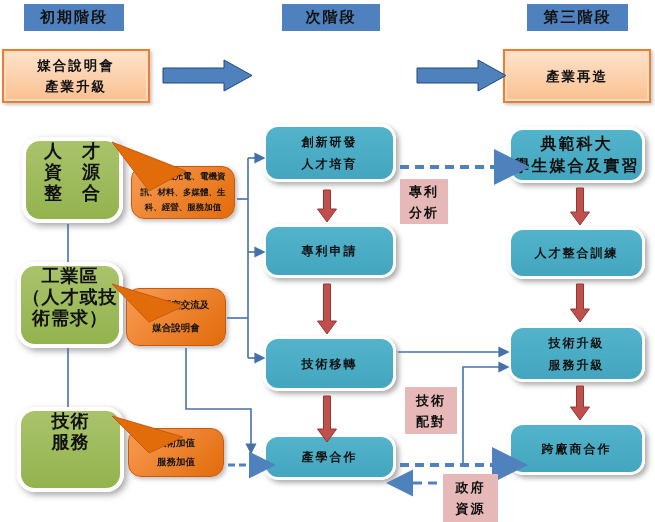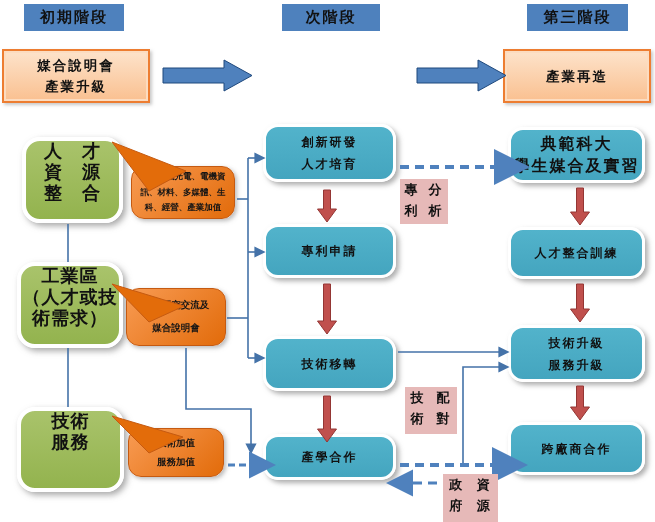--- a/index.html
+++ b/index.html
@@ -14,21 +14,21 @@
              font-size:13.5px;font-weight:bold;letter-spacing:2px;color:#111;line-height:21px;}
   .green-box{background:linear-gradient(180deg,#A9C36B,#93B34E);border:4px solid #fff;border-radius:18px;
              box-shadow:3px 3px 6px rgba(110,110,110,.6);display:flex;flex-direction:column;
              text-align:center;font-size:18px;font-weight:bold;color:#111;line-height:21px;letter-spacing:1px;}
   .callout{background:linear-gradient(135deg,#F89B53,#E26B0A);border:1px solid #C55A11;border-radius:13px;
            box-shadow:2px 2px 4px rgba(120,120,120,.5);display:flex;flex-direction:column;justify-content:center;
            text-align:center;font-weight:bold;color:#151515;}
   .flow-box{background:linear-gradient(180deg,#52B3CB,#44A5BF);border:3.5px solid #fff;border-radius:15px;
             box-shadow:3px 3px 5px rgba(120,120,120,.6);display:flex;flex-direction:column;justify-content:center;
             text-align:center;font-size:12px;font-weight:bold;color:#111;line-height:22px;letter-spacing:2px;}
-  .pink-label{background:#E6B9B8;display:flex;flex-direction:row;justify-content:center;text-align:center;
+  .pink-label{background:#E6B9B8;display:flex;flex-direction:column;justify-content:center;text-align:center;
               font-size:13px;font-weight:bold;color:#111;line-height:21px;letter-spacing:2px;}
   .c1-text{font-size:8.5px;line-height:15.5px;letter-spacing:0;}
   .c2-text{font-size:9.5px;line-height:23px;}
   .c3-text{font-size:9.5px;line-height:19px;}
   svg{position:absolute;left:0;top:0;}
   .z1{z-index:1}.z2{z-index:2}.z3{z-index:3}.z4{z-index:4}
 </style>
 </head>
 <body>
 
@@ -57,21 +57,21 @@
     <div>術需求）</div>
   </div>
   <div class="abs green-box z1" style="left:17px;top:407px;width:107px;height:85px">
     <div>技術</div>
     <div>服務</div>
   </div>
 
   <div class="abs callout z2" style="left:131px;top:166px;width:104px;height:53px">
     <div class="c1-text">光電、機光電、電機資</div>
     <div class="c1-text">訊、材料、多媒體、生</div>
-    <div class="c1-text">科、經營、產業加值</div>
+    <div class="c1-text">科、經營、服務加值</div>
   </div>
   <div class="abs callout z2" style="left:126px;top:288px;width:100px;height:58px">
     <div class="c2-text">技術研究交流及</div>
     <div class="c2-text">媒合說明會</div>
   </div>
   <div class="abs callout z2" style="left:128px;top:428px;width:96px;height:49px">
     <div class="c3-text">技術加值</div>
     <div class="c3-text">服務加值</div>
   </div>
 

